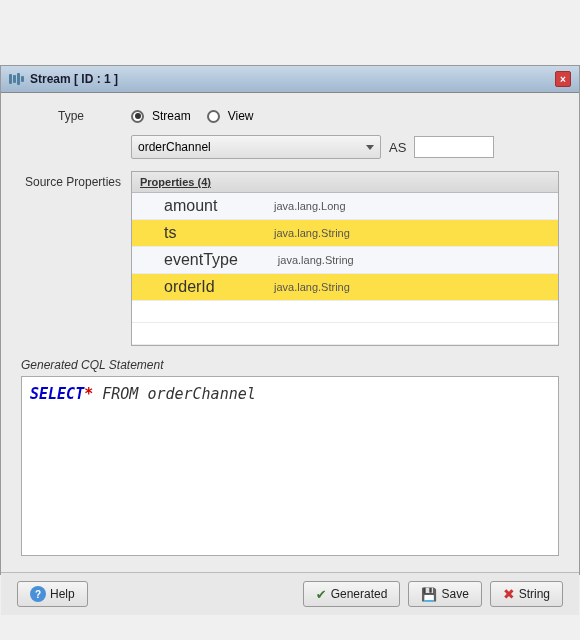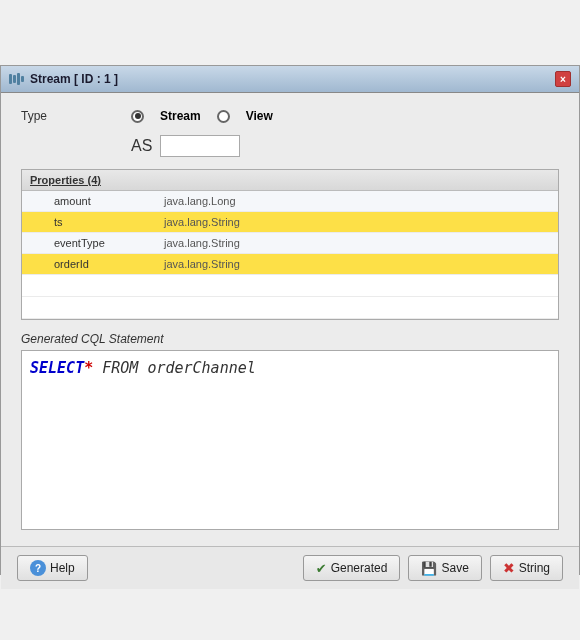--- a/index.html
+++ b/index.html
@@ -77,33 +77,32 @@
       gap: 12px;
     }
     .row {
       display: flex;
       align-items: center;
       gap: 10px;
     }
     .label {
       color: #333;
       min-width: 100px;
-      text-align: left;
+      text-align: center;
     }
     .radio-group {
       display: flex;
       align-items: center;
       gap: 16px;
     }
     .radio-item {
       display: flex;
       align-items: center;
-      gap: 16px;
+      gap: 8px;
       cursor: pointer;
-      font-weight: bold;
     }
     .radio-outer {
       width: 13px;
       height: 13px;
       border-radius: 50%;
       border: 2px solid #666;
       background: white;
       display: flex;
       align-items: center;
       justify-content: center;
@@ -134,21 +133,21 @@
     }
     .dropdown-arrow {
       width: 0;
       height: 0;
       border-left: 4px solid transparent;
       border-right: 4px solid transparent;
       border-top: 5px solid #555;
     }
     .as-label {
       color: #333;
-      font-size: 16px;
+      font-size: 13px;
     }
     .as-input {
       width: 80px;
       height: 22px;
       border: 1px solid #aaa;
       background: white;
       padding: 0 4px;
     }
     .source-props-row {
       display: flex;
@@ -182,21 +181,21 @@
       border-bottom: 1px solid #ebebeb;
       gap: 12px;
       background: #fde047;
     }
     .props-row:nth-child(even) {
       background: #f5f7fa;
     }
     .prop-name {
       color: #333;
       min-width: 70px;
-      font-size: 11px;
+      font-size: 16px;
     }
     .prop-type {
       color: #555;
       font-size: 11px;
       margin-left: 28px;
     }
     .props-empty-row {
       height: 22px;
       border-bottom: 1px solid #ebebeb;
     }
@@ -307,25 +306,30 @@
           <span>Stream</span>
         </div>
         <div class="radio-item">
           <div class="radio-outer"></div>
           <span>View</span>
         </div>
       </div>
     </div>
 
     <div class="dropdown-row">
+      <div class="dropdown">
+        <span>orderChannel</span>
+        <div class="dropdown-arrow"></div>
+      </div>
       <span class="as-label">AS</span>
       <input class="as-input" type="text" placeholder="" style="">
     </div>
 
     <div class="source-props-row">
+      <span class="props-label">Source Properties</span>
       <div class="props-table">
         <div class="props-header">Properties (4)</div>
         <div class="props-row">
           <span class="prop-name">amount</span>
           <span class="prop-type">java.lang.Long</span>
         </div>
         <div class="props-row">
           <span class="prop-name">ts</span>
           <span class="prop-type">java.lang.String</span>
         </div>

